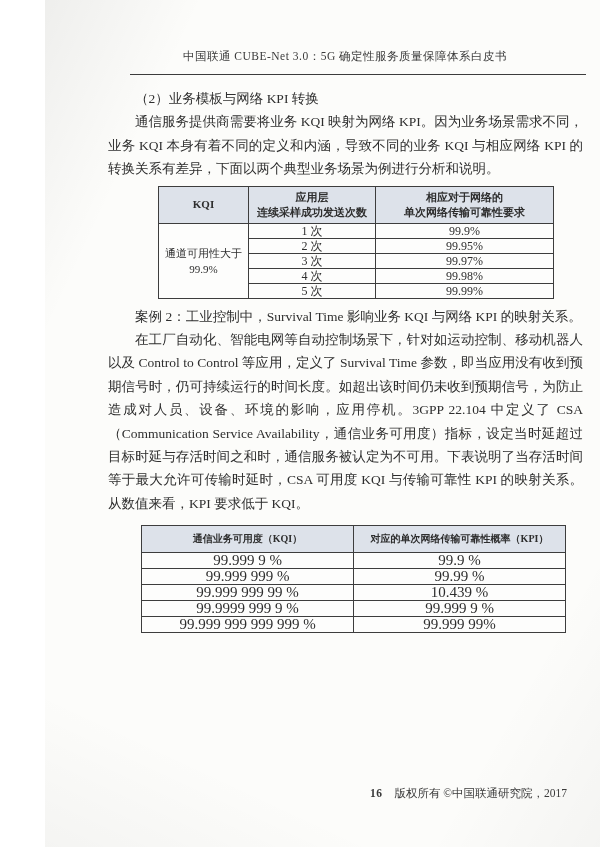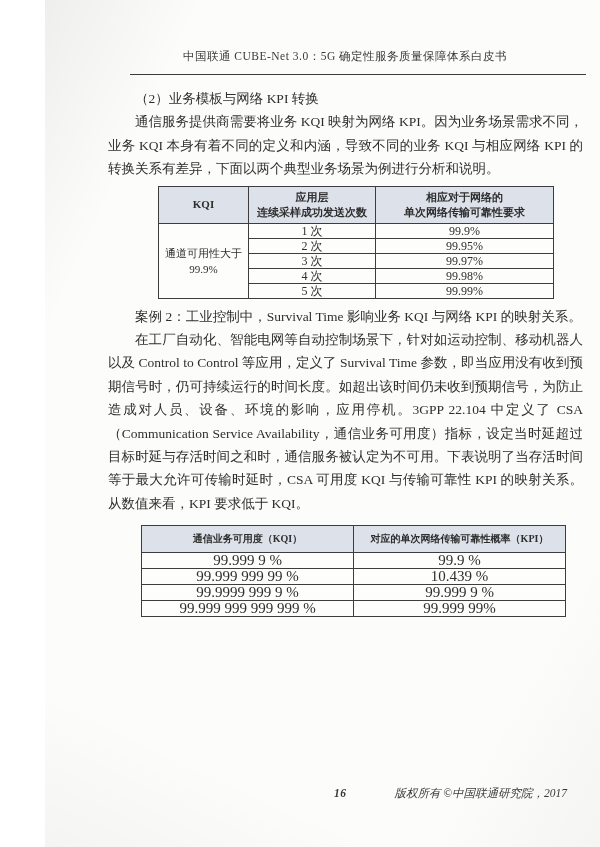--- a/index.html
+++ b/index.html
@@ -68,24 +68,23 @@
   .table2 th { font-size:10px; height:17px; }
   .table2 td { font-size:15px; line-height:13px; height:13px; }
   .table2 col { width:212px; }
 
   .footer {
     position:absolute;
     top:786px;
     right:78px;
     display:flex;
     align-items:baseline;
-    gap:48px;
+    gap:12px;
     font-size:11.5px;
     color:#3a3a3a;
-    font-style:italic;
   }
   .footer .pageno { font-weight:bold; letter-spacing:0.5px; }
 </style>
 </head>
 <body>
 
 <div class="page">
 
   <div class="doc-header">中国联通 CUBE-Net 3.0：5G 确定性服务质量保障体系白皮书</div>
   <hr class="header-rule">
@@ -149,20 +148,24 @@
           <th>通信业务可用度（KQI）</th>
           <th>对应的单次网络传输可靠性概率（KPI）</th>
         </tr>
       </thead>
       <tbody>
         <tr>
           <td>99.999 9 %</td>
           <td>99.9 %</td>
         </tr>
         <tr>
+          <td>99.999 999 %</td>
+          <td>99.99 %</td>
+        </tr>
+        <tr>
           <td>99.999 999 99 %</td>
           <td>10.439 %</td>
         </tr>
         <tr>
           <td>99.9999 999 9 %</td>
           <td>99.999 9 %</td>
         </tr>
         <tr>
           <td>99.999 999 999 999 %</td>
           <td>99.999 99%</td>

